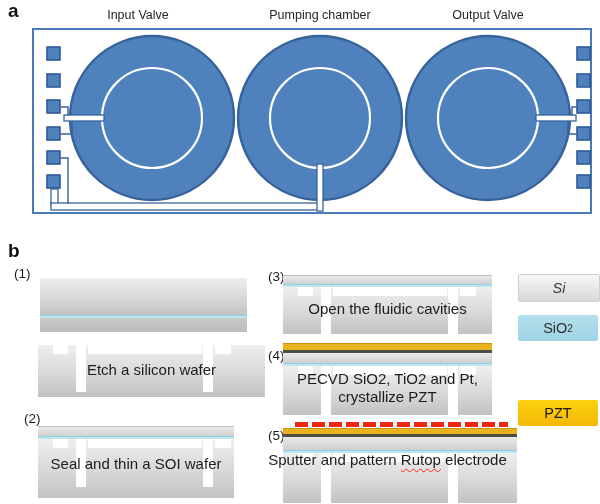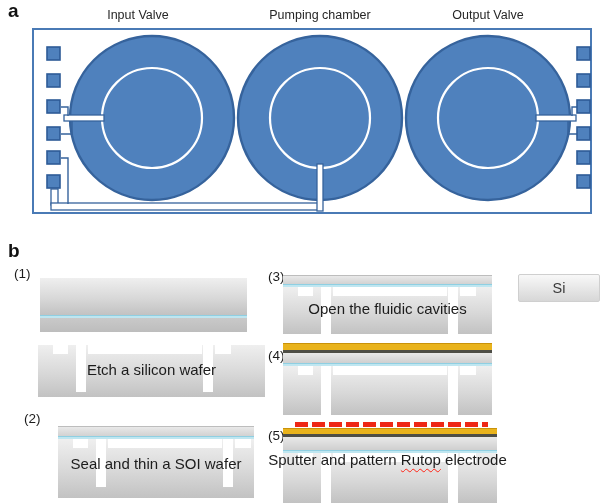--- a/index.html
+++ b/index.html
@@ -28,21 +28,21 @@
   .ru-dashes{background:repeating-linear-gradient(90deg,#ee2715 0px,#ee2715 13px,transparent 13px,transparent 17px);}
   .cav{position:absolute;background:#ffffff;}
   .caption{position:absolute;left:0;right:0;text-align:center;font-size:15px;color:#1c1c1c;line-height:1.2;}
   .stepnum{position:absolute;font-size:13.5px;color:#1c1c1c;}
   .misspell{text-decoration:underline;text-decoration-style:wavy;
             text-decoration-color:#ff2416;text-decoration-thickness:1px;text-underline-offset:3px;}
 
   
   .legend-box{position:absolute;left:518px;width:80px;height:26px;border-radius:2px;
               display:flex;align-items:center;justify-content:center;font-size:14.5px;}
-  .legend-si  {top:274px;background:linear-gradient(#f8f8f8,#d7d7d7);border:1px solid #cfcfcf;color:#3a3a3a;}
+  .legend-si  {top:274px;background:linear-gradient(#f8f8f8,#d7d7d7);border:1px solid #cfcfcf;color:#3a3a3a;font-style:italic;}
   .legend-sio2{top:315px;background:linear-gradient(#b3dfec,#9fd4e5);color:#2e2e2e;}
   .legend-pt  {top:356px;background:linear-gradient(#7b7b7b,#656565);color:#ffffff;}
   .legend-pzt {top:400px;background:linear-gradient(#fdd00e,#f4b80a);color:#1a1a1a;}
   .legend-ru  {top:440px;background:linear-gradient(#fa4123,#f52b12);color:#ffffff;}
   .legend-box sub{font-size:10px;}
 </style>
 </head>
 <body>
 
 <div id="page">
@@ -106,21 +106,21 @@
     <div class="cav" style="left:15px;top:0;width:15px;height:9px;"></div>
     <div class="cav" style="left:38px;top:0;width:10px;height:47px;"></div>
     <div class="cav" style="left:50px;top:0;width:114px;height:9px;"></div>
     <div class="cav" style="left:165px;top:0;width:10px;height:47px;"></div>
     <div class="cav" style="left:177px;top:0;width:16px;height:9px;"></div>
     <div class="caption" style="top:16px;">Etch a silicon wafer</div>
   </div>
 
   <div class="stepnum" style="left:24px;top:411px;">(2)</div>
 
-  <div class="blk" style="left:38px;top:426px;width:196px;height:72px;margin-left:20px;">
+  <div class="blk" style="left:38px;top:426px;width:196px;height:72px;">
     <div class="si-thin" style="position:absolute;left:0;right:0;top:0;height:10px;"></div>
     <div class="sio2-line" style="position:absolute;left:0;right:0;top:10px;height:3px;"></div>
     <div class="si-grad" style="position:absolute;left:0;right:0;top:13px;height:59px;">
       <div class="cav" style="left:15px;top:0;width:15px;height:9px;"></div>
       <div class="cav" style="left:38px;top:0;width:10px;height:48px;"></div>
       <div class="cav" style="left:50px;top:0;width:114px;height:9px;"></div>
       <div class="cav" style="left:165px;top:0;width:10px;height:48px;"></div>
       <div class="cav" style="left:177px;top:0;width:16px;height:9px;"></div>
       <div class="caption" style="top:16px;">Seal and thin a SOI wafer</div>
     </div>
@@ -147,40 +147,51 @@
     <div class="pzt-layer" style="position:absolute;left:0;right:0;top:0;height:7px;"></div>
     <div class="pt-layer" style="position:absolute;left:0;right:0;top:7px;height:3px;"></div>
     <div class="si-thin" style="position:absolute;left:0;right:0;top:10px;height:10px;border-top:none;"></div>
     <div class="sio2-line" style="position:absolute;left:0;right:0;top:20px;height:3px;"></div>
     <div class="si-grad" style="position:absolute;left:0;right:0;top:23px;height:49px;">
       <div class="cav" style="left:15px;top:0;width:15px;height:9px;"></div>
       <div class="cav" style="left:38px;top:0;width:10px;height:49px;"></div>
       <div class="cav" style="left:50px;top:0;width:114px;height:9px;"></div>
       <div class="cav" style="left:165px;top:0;width:10px;height:49px;"></div>
       <div class="cav" style="left:177px;top:0;width:16px;height:9px;"></div>
+      <div class="caption" style="top:4px;">
+        <div>PECVD SiO2, TiO2 and Pt,</div>
+        <div>crystallize PZT</div>
+      </div>
     </div>
   </div>
 
   <div class="stepnum" style="left:268px;top:428px;">(5)</div>
 
-  <div class="blk" style="left:283px;top:422px;width:214px;height:81px;">
+  <div class="blk" style="left:283px;top:422px;width:234px;height:81px;">
     <div class="ru-dashes" style="position:absolute;left:12px;right:9px;top:0;height:5px;"></div>
     <div class="pzt-layer" style="position:absolute;left:0;right:0;top:6px;height:6px;"></div>
     <div class="pt-layer" style="position:absolute;left:0;right:0;top:12px;height:3px;"></div>
     <div class="si-thin" style="position:absolute;left:0;right:0;top:15px;height:13px;border-top:none;"></div>
     <div class="sio2-line" style="position:absolute;left:0;right:0;top:28px;height:3px;"></div>
     <div class="si-grad" style="position:absolute;left:0;right:0;top:31px;height:50px;">
       <div class="cav" style="left:15px;top:0;width:15px;height:9px;"></div>
       <div class="cav" style="left:38px;top:0;width:10px;height:50px;"></div>
       <div class="cav" style="left:50px;top:0;width:114px;height:9px;"></div>
       <div class="cav" style="left:165px;top:0;width:10px;height:50px;"></div>
       <div class="cav" style="left:177px;top:0;width:16px;height:9px;"></div>
     </div>
     <div class="caption" style="left:-28px;width:265px;right:auto;top:29px;white-space:nowrap;">
       <span>Sputter and pattern </span><span class="misspell">Rutop</span><span> electrode</span>
     </div>
   </div>
 
   <div class="legend-box legend-si">
     <span>Si</span>
   </div>
+  <div class="legend-box legend-sio2">
+    <span>SiO</span>
+      <sub>2</sub>
+  </div>
+  <div class="legend-box legend-pzt">
+    <span>PZT</span>
+  </div>
 
 </div>
 
 </body></html>

